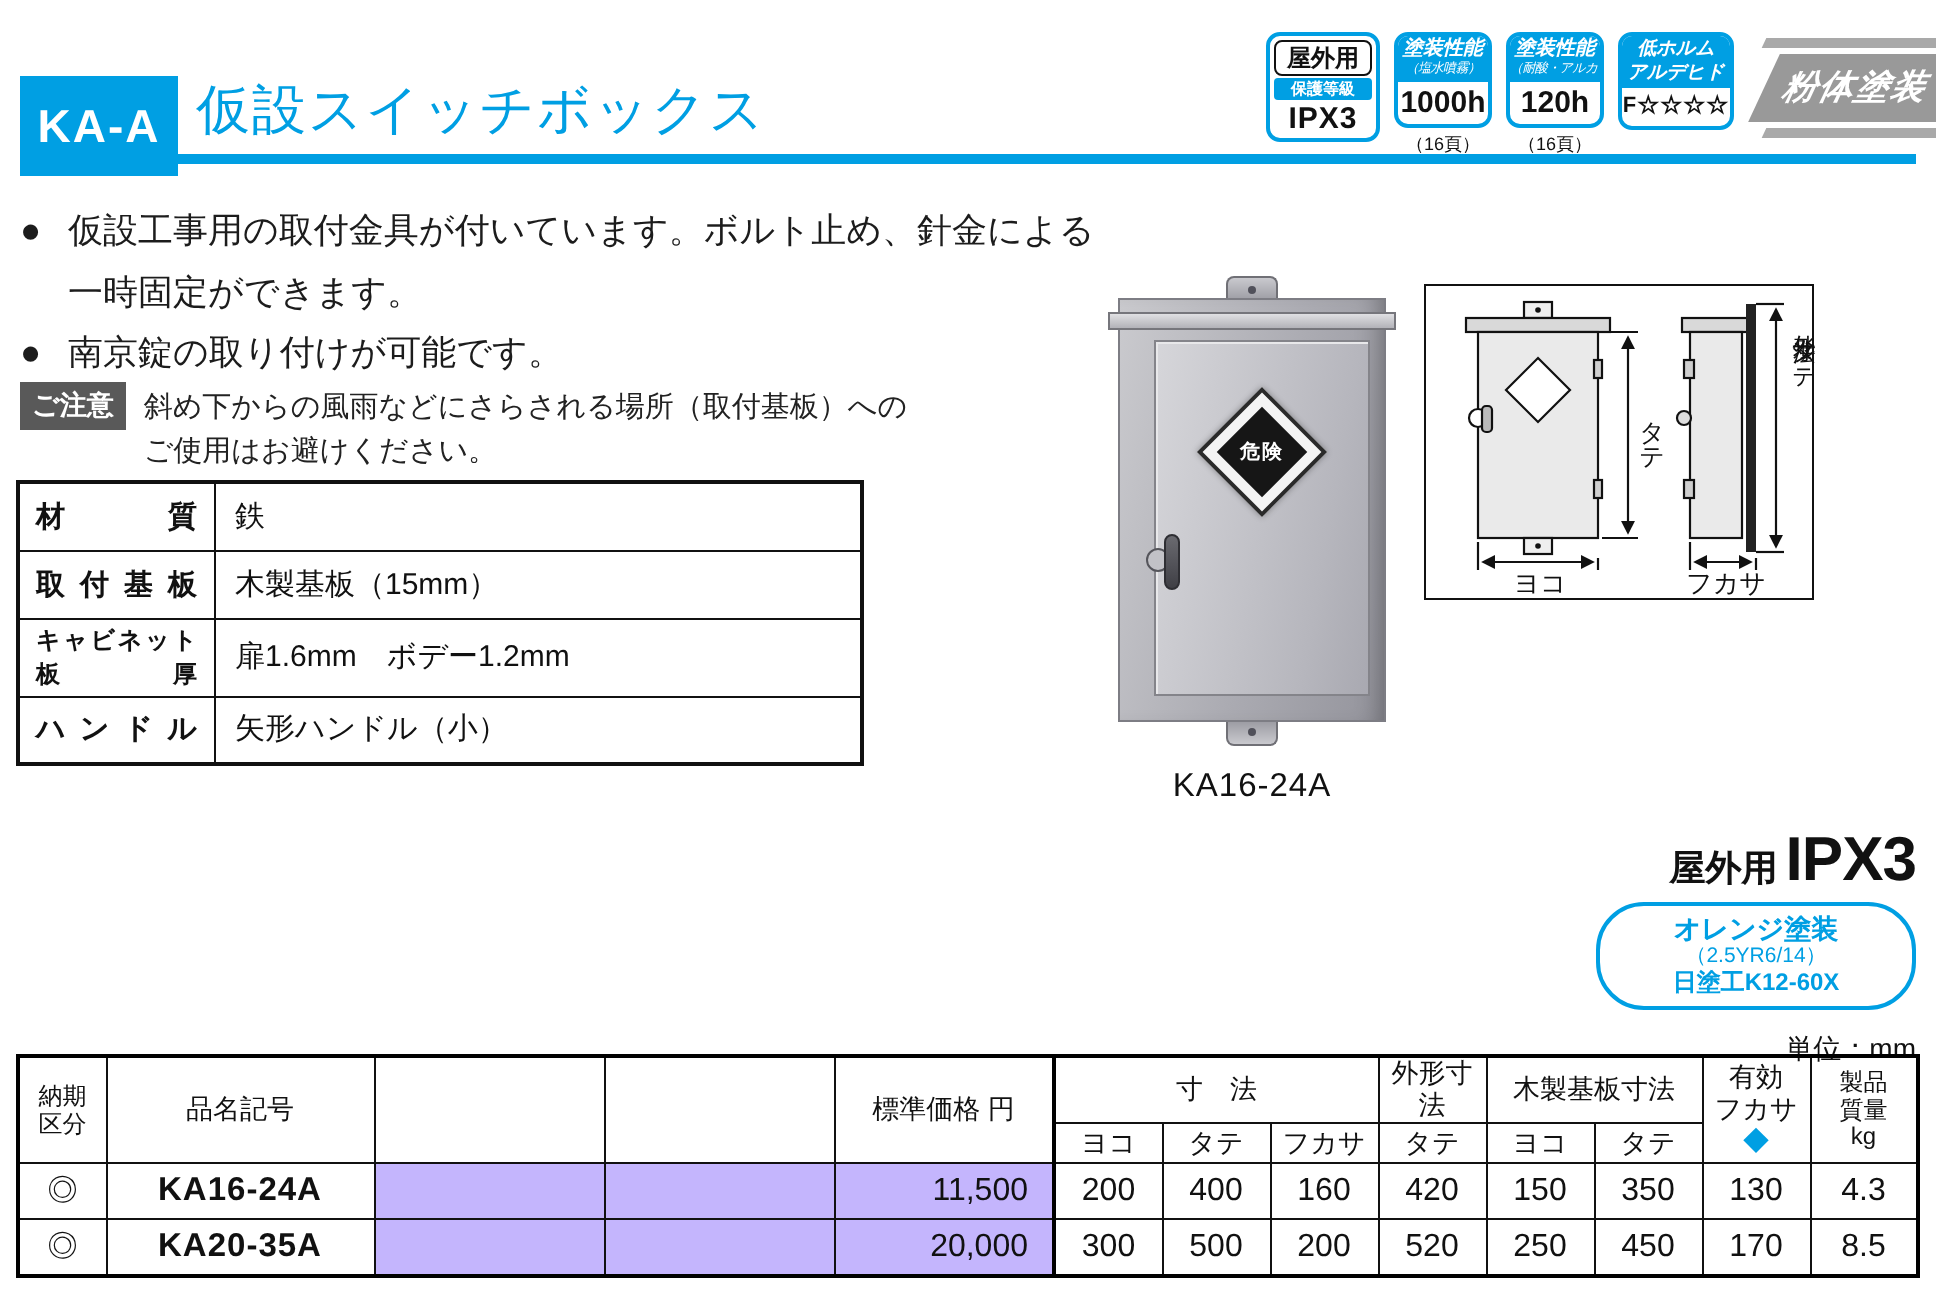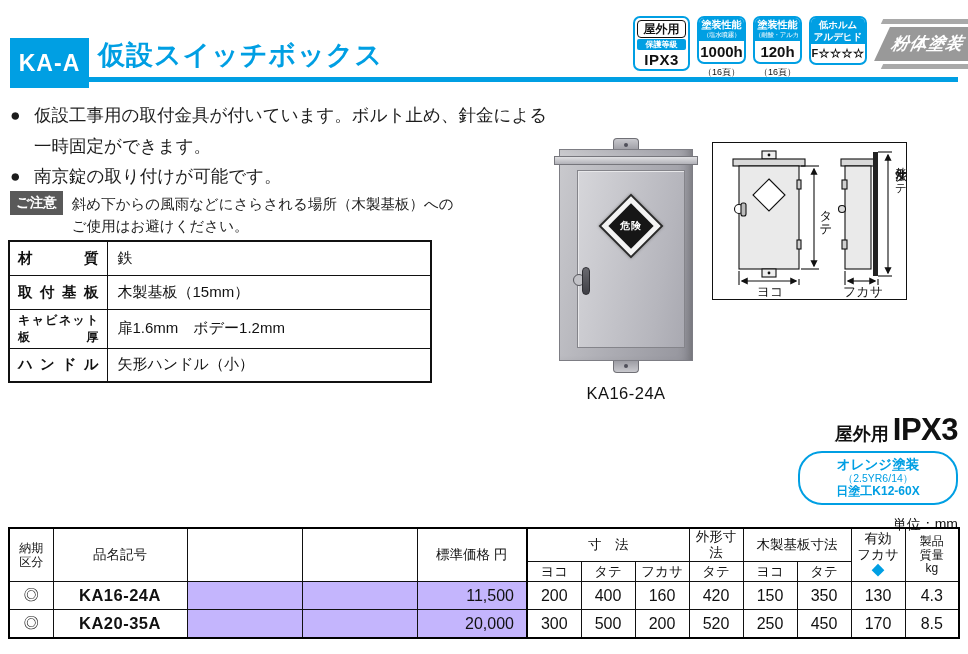--- a/index.html
+++ b/index.html
@@ -4,35 +4,35 @@
 <style>
   * { margin:0; padding:0; box-sizing:border-box; }
   html,body { background:#fff; }
   body { font-family:"Liberation Sans", sans-serif; color:#1a1a1a; }
   .page { position:relative; width:968px; height:654px; background:#fff; overflow:hidden; }
 
   
   .model-chip { position:absolute; left:10px; top:38px; width:79px; height:50px;
     background:#009FE3; color:#fff; font-weight:bold; font-size:23px;
     display:flex; align-items:center; justify-content:center; letter-spacing:1px; }
-  .page-title { position:absolute; left:98px; top:37px; font-size:27px; font-weight:bold;
+  .page-title { position:absolute; left:98px; top:37px; font-size:27px; font-weight:normal;
     color:#009FE3; letter-spacing:1px; }
   .cyan-rule { position:absolute; left:10px; top:77px; width:948px; height:5px; background:#009FE3; }
 
   
   .badges { position:absolute; left:633px; top:16px; display:flex; align-items:flex-start; gap:7px; }
   .badge { border:2px solid #009FE3; border-radius:7px; background:#fff; text-align:center; overflow:hidden; }
   .b-outdoor { width:57px; }
   .b-outdoor .top { margin:2px 2px 1px; border:1.5px solid #111; border-radius:4px;
      font-size:12px; font-weight:bold; line-height:16px; color:#111; }
   .b-outdoor .mid { margin:0 2px; background:#009FE3; color:#fff; font-size:8px;
      font-weight:bold; line-height:11px; border-radius:2px; }
   .b-outdoor .btm { font-size:15px; font-weight:800; line-height:19px; letter-spacing:.5px; color:#111; }
   .b-paint { width:49px; }
-  .paint-head { background:#009FE3; color:#fff; padding:1px 0 2px; }
+  .paint-head { background:#009FE3; color:#fff; padding:1px 0 2px;font-style:italic; }
   .paint-title { font-size:10px; font-weight:bold; line-height:12px; }
   .paint-sub { font-size:6.5px; line-height:8px; letter-spacing:-.3px; white-space:nowrap; }
   .paint-value { font-size:15px; font-weight:800; line-height:21px; color:#111; }
   .badge-note { font-size:9px; text-align:center; margin-top:2px; color:#111; }
   .b-form { width:58px; }
   .b-form .paint-title { font-size:9.5px; line-height:11.5px; }
   .b-form .paint-value { font-size:11px; line-height:19px; letter-spacing:.5px; }
   .powder { margin-left:8px; width:94px; }
   .powder .stripe { height:5px; background:#a9a9a9; transform:skewX(-25deg); margin:3px 0; }
   .powder .main { background:#999; color:#fff; font-weight:bold; font-size:17px;
@@ -188,21 +188,21 @@
       <span>仮設工事用の取付金具が付いています。ボルト止め、針金による一時固定ができます。</span>
     </div>
     <div class="feature">
       <span class="bullet">●</span>
       <span>南京錠の取り付けが可能です。</span>
     </div>
   </div>
 
   <div class="notice">
     <span class="notice-label">ご注意</span>
-    <span class="notice-text">斜め下からの風雨などにさらされる場所（木製基板）への
+    <span class="notice-text">斜め下からの風雨などにさらされる場所（取付基板）への
 ご使用はお避けください。</span>
   </div>
 
   <table class="spec-table">
     <tbody>
       <tr>
         <td class="lab">材質</td>
         <td>鉄</td>
       </tr>
       <tr>

